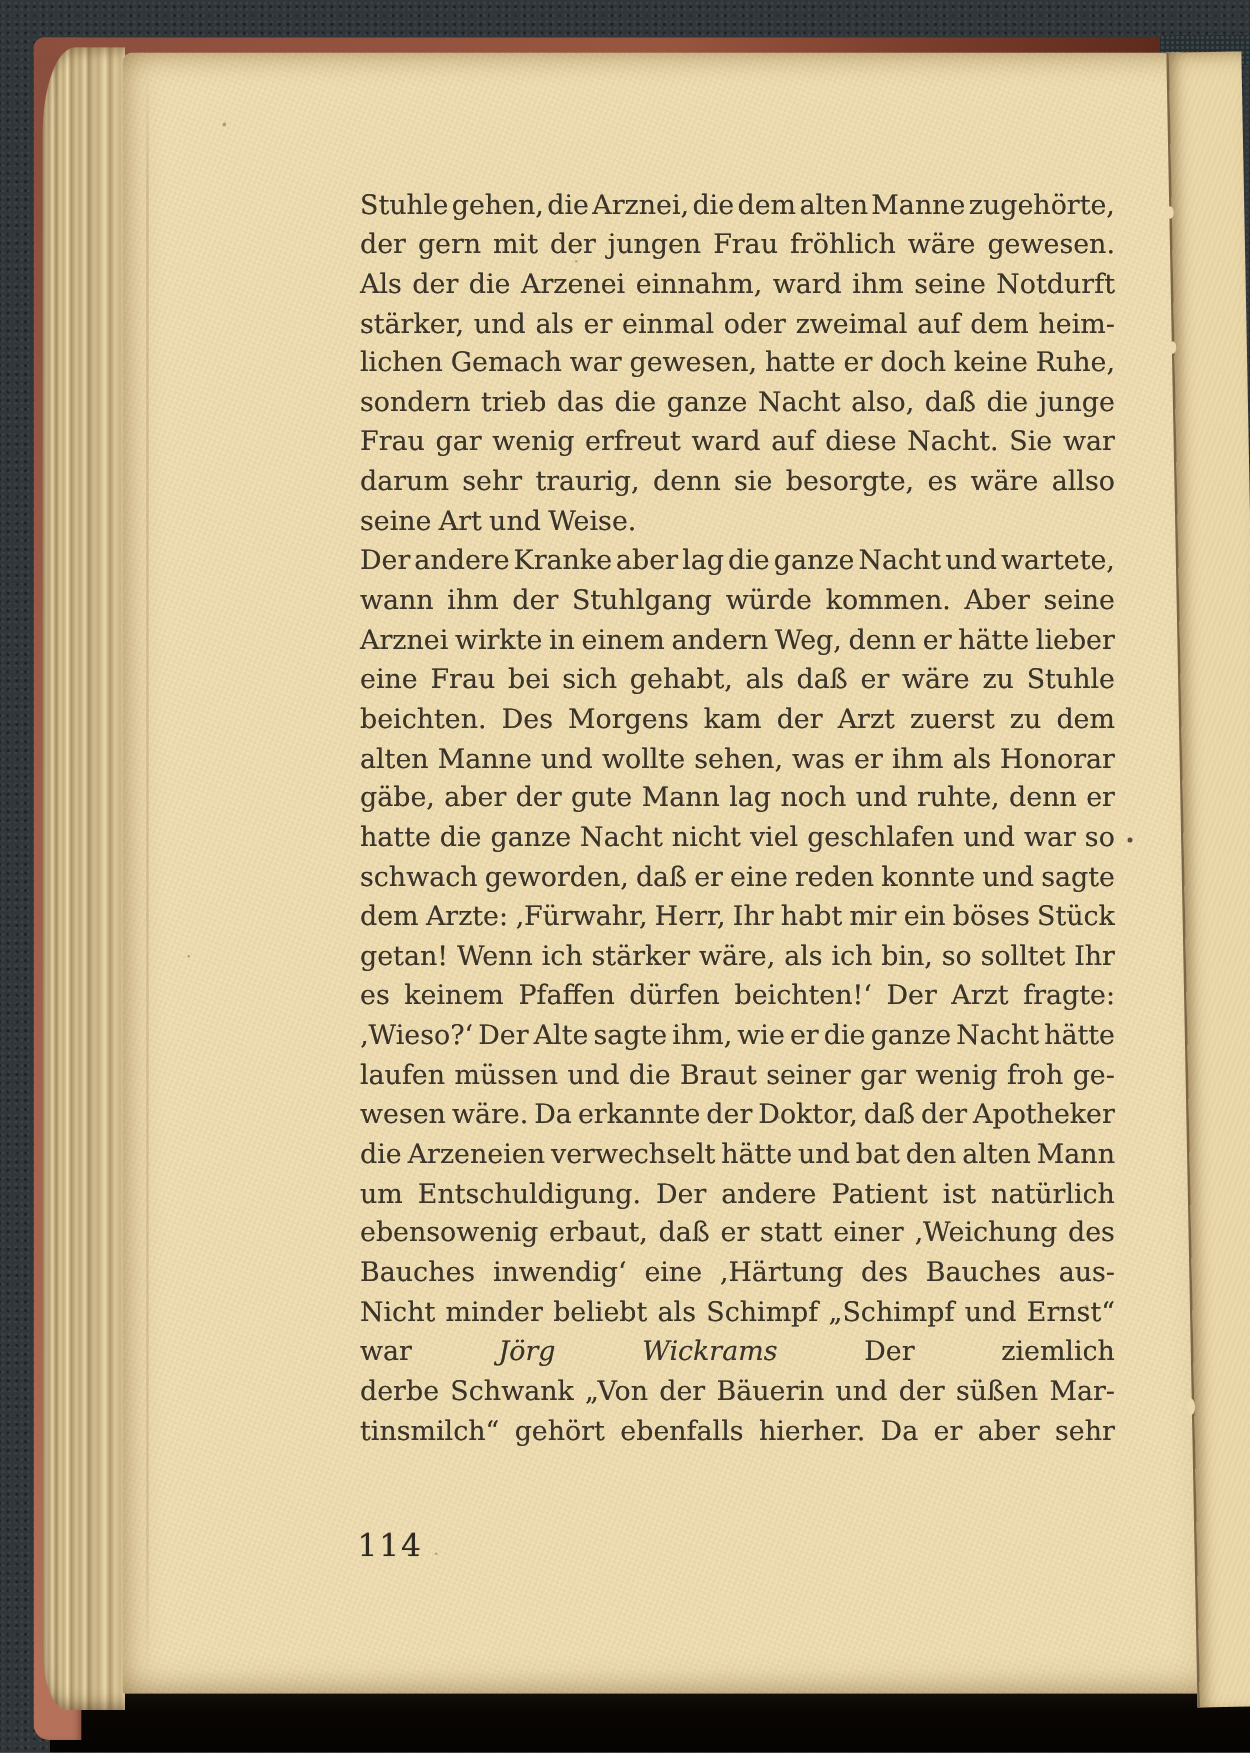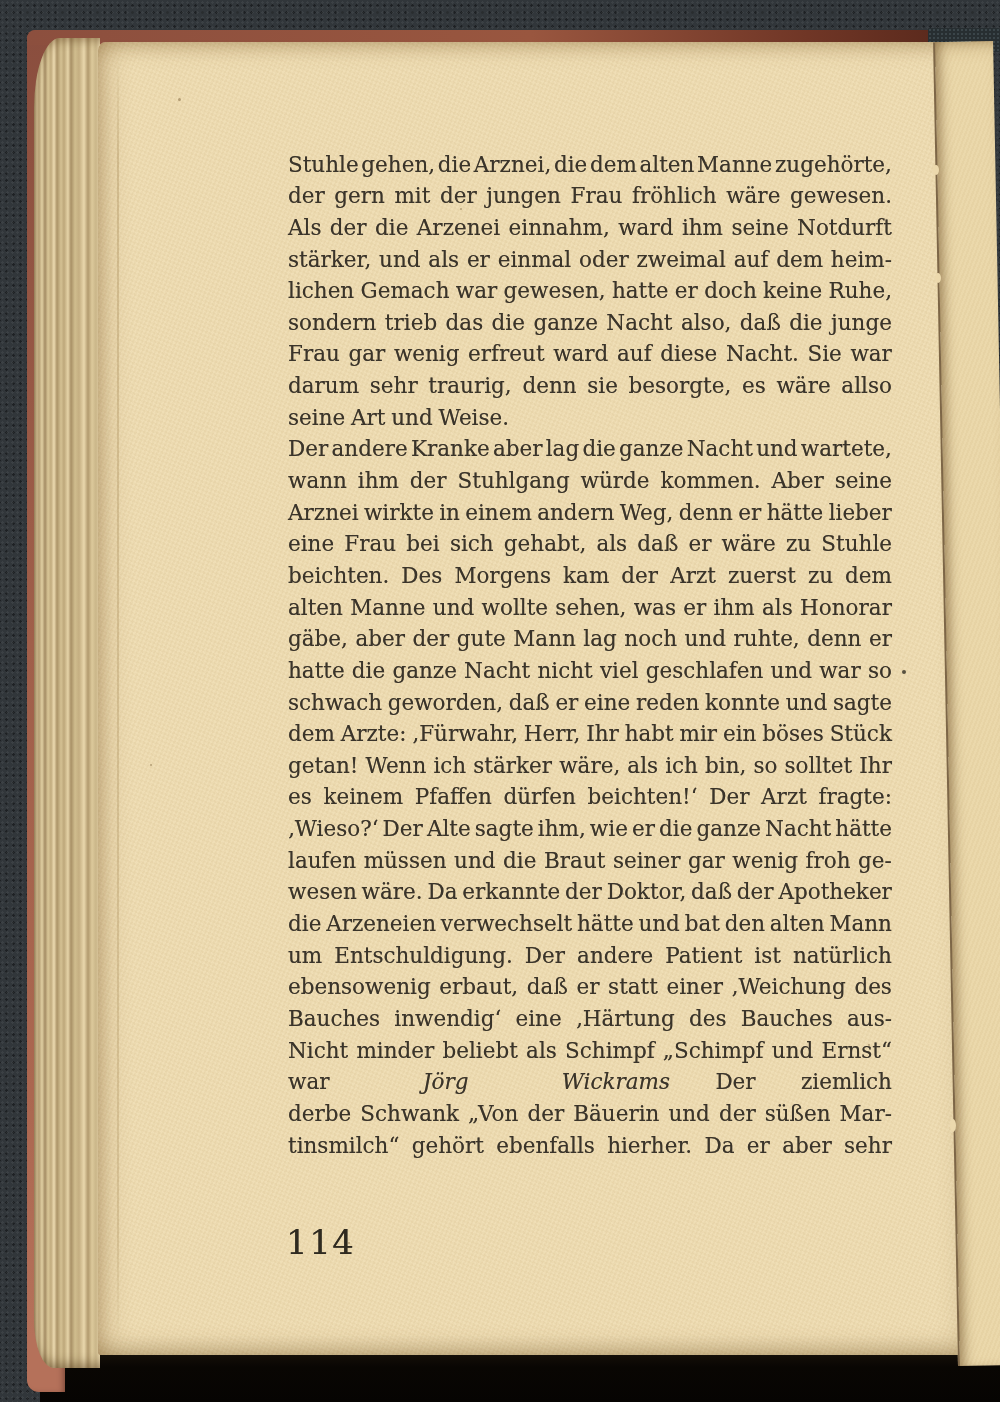--- a/index.html
+++ b/index.html
@@ -81,24 +81,24 @@
   }
   .line {
     display: flex;
     align-items: flex-end;
     height: 31.65px;
     white-space: nowrap;
   }
   .line.just { justify-content: space-between; }
   .line.left .w { margin-right: 0.27em; }
   .w { flex: 0 0 auto; }
-  .it { font-style: italic; margin-left: 48px; }
+  .it { font-style: italic; }
   .page-number {
     position: absolute; left: 188px; top: 1180px;
-    font-size: 34px; letter-spacing: 1.5px;
+    font-size: 25px; letter-spacing: 1.5px;
     color: #2f2a20;
     text-shadow: 0 0 0.6px rgba(47,42,32,0.6);
   }
   .facing-page {
     position: absolute; left: 958px; top: 42px; width: 58px; height: 1324px;
     background-color: #ead7a9;
     background-image: repeating-linear-gradient(112deg, rgba(146,110,52,0.04) 0 2px, rgba(255,246,220,0.04) 2px 4px);
     border-left: 2px solid #7d6647;
     box-shadow: inset 9px 0 12px -5px rgba(92,62,24,0.5), inset 0 14px 18px -12px rgba(120,85,35,0.4);
     transform-origin: left bottom;

